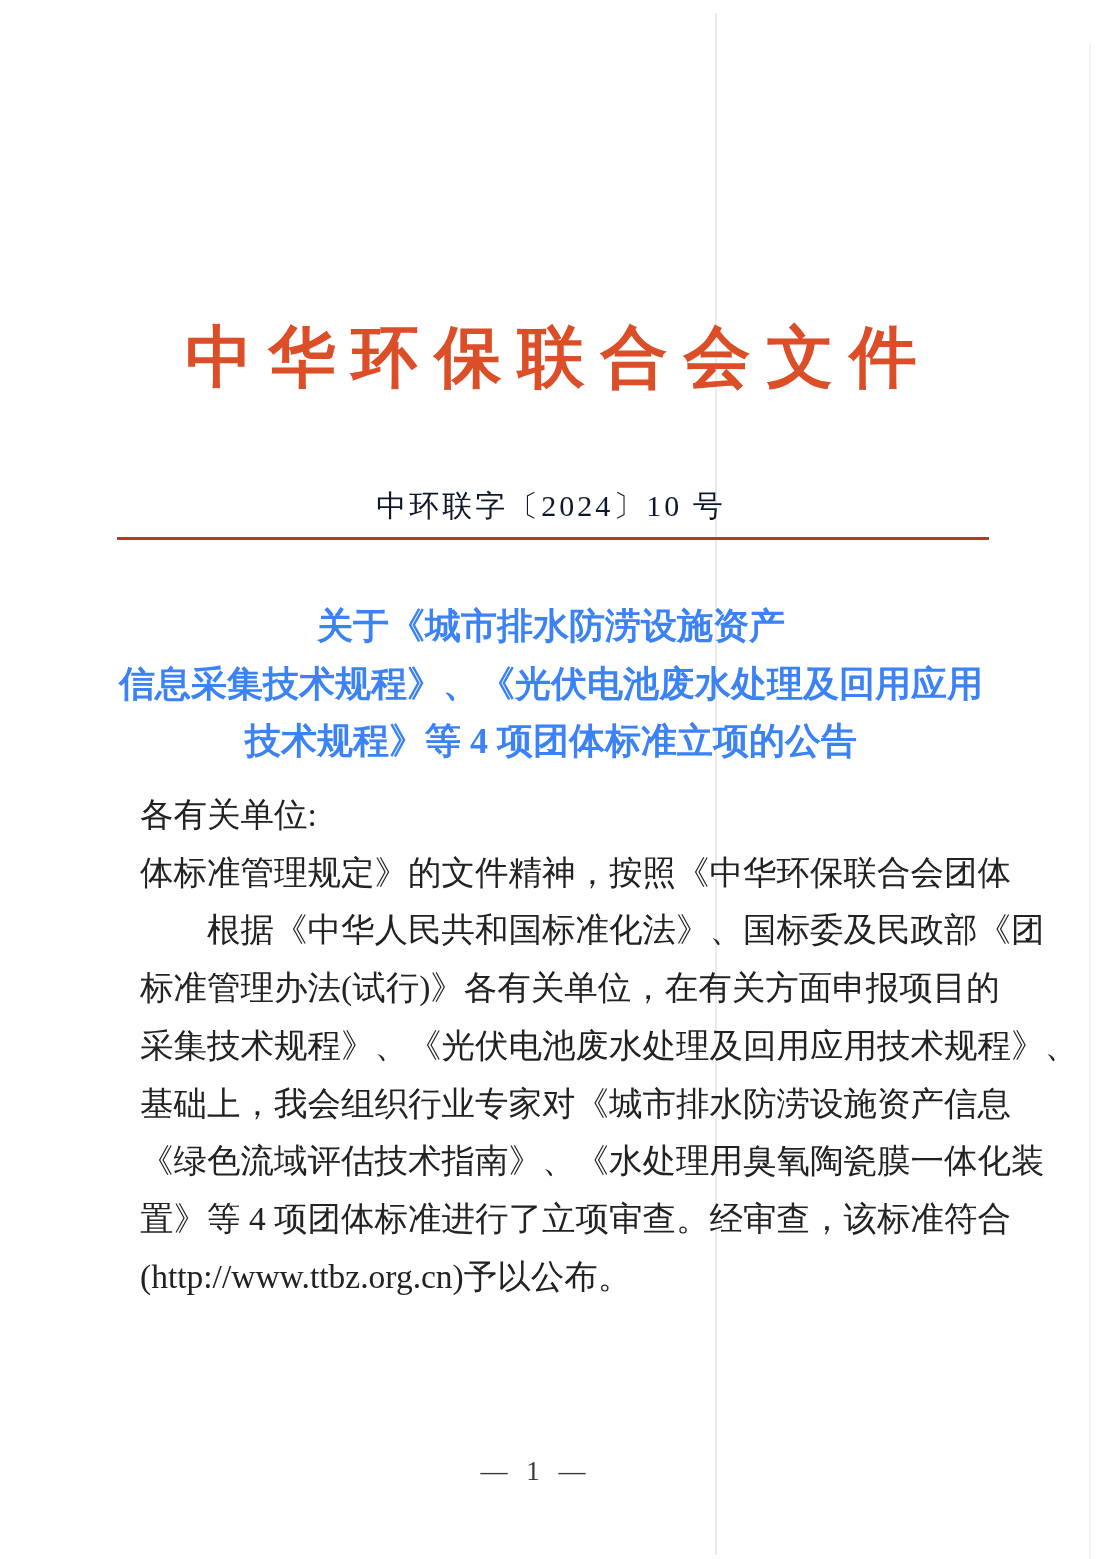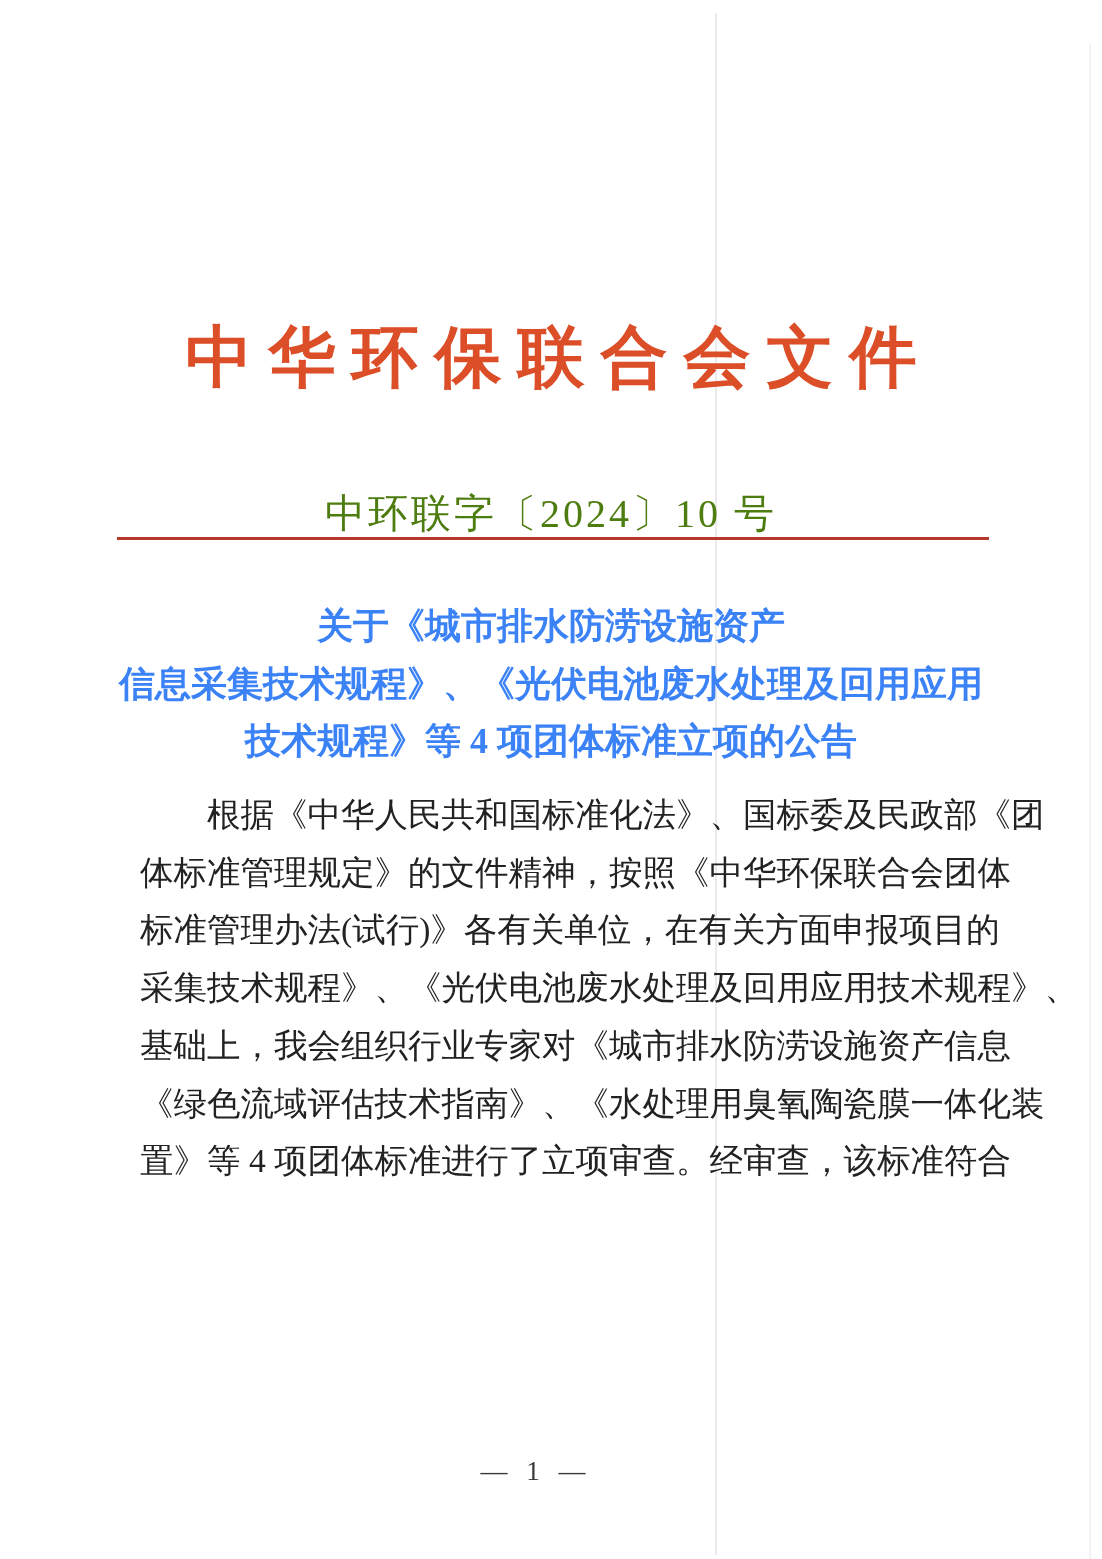--- a/index.html
+++ b/index.html
@@ -46,22 +46,22 @@
     letter-spacing: 16px;
     padding-left: 16px; 
     white-space: nowrap;
   }
   .doc-number {
     position: absolute;
     top: 473px;
     left: 0;
     right: 0;
     text-align: center;
-    font-size: 40px;
-    color: #4d7c0f;
+    font-size: 30px;
+    color: #0f172a;
     letter-spacing: 3px;
     white-space: nowrap;
   }
   .red-rule {
     position: absolute;
     top: 524px;
     left: 117px;
     width: 872px;
     height: 3px;
     background: #b5382a;
@@ -127,24 +127,26 @@
 
   <div class="red-rule"></div>
 
   <div class="notice-title">
     <div>关于《城市排水防涝设施资产</div>
     <div>信息采集技术规程》、《光伏电池废水处理及回用应用</div>
     <div>技术规程》等 4 项团体标准立项的公告</div>
   </div>
 
   <div class="body-block">
+    <div class="salutation">各有关单位:</div>
+    <div class="pline">体标准管理规定》的文件精神，按照《中华环保联合会团体</div>
     <div class="pline first">根据《中华人民共和国标准化法》、国标委及民政部《团</div>
-    <div class="pline">体标准管理规定》的文件精神，按照《中华环保联合会团体</div>
     <div class="pline">标准管理办法(试行)》各有关单位，在有关方面申报项目的</div>
     <div class="pline">采集技术规程》、《光伏电池废水处理及回用应用技术规程》、</div>
     <div class="pline">基础上，我会组织行业专家对《城市排水防涝设施资产信息</div>
     <div class="pline">《绿色流域评估技术指南》、《水处理用臭氧陶瓷膜一体化装</div>
     <div class="pline">置》等 4 项团体标准进行了立项审查。经审查，该标准符合</div>
+    <div class="pline last">(http://www.ttbz.org.cn)予以公布。</div>
   </div>
 
   <div class="page-number">— 1 —</div>
 
 </div>
 
 </body></html>

